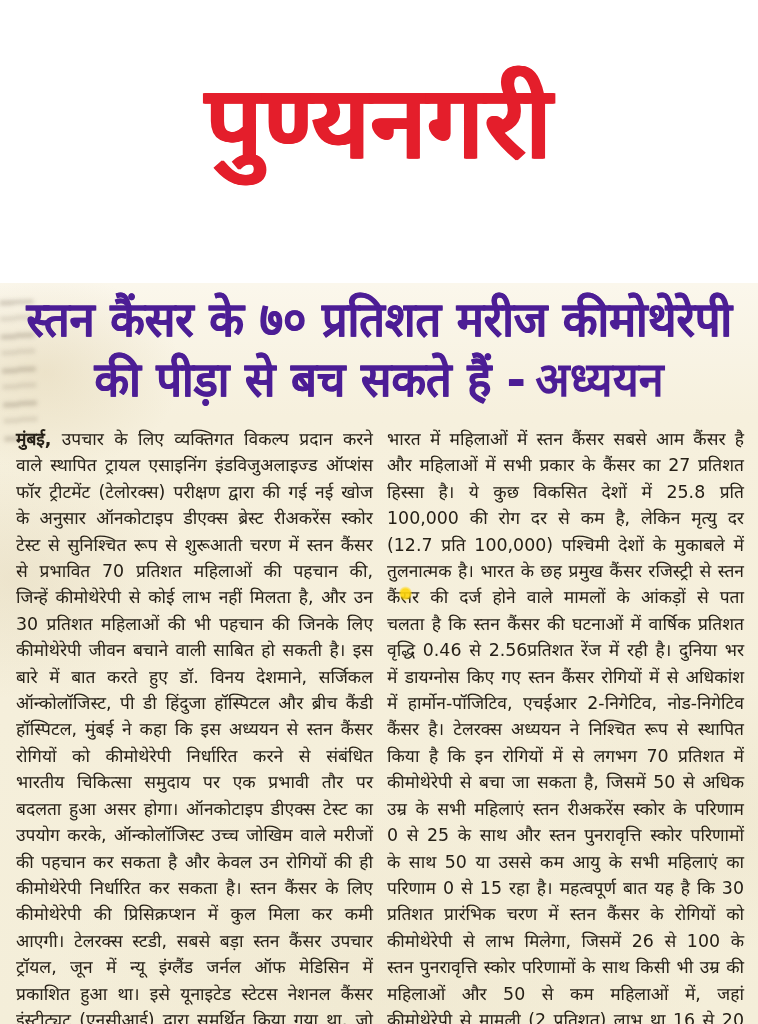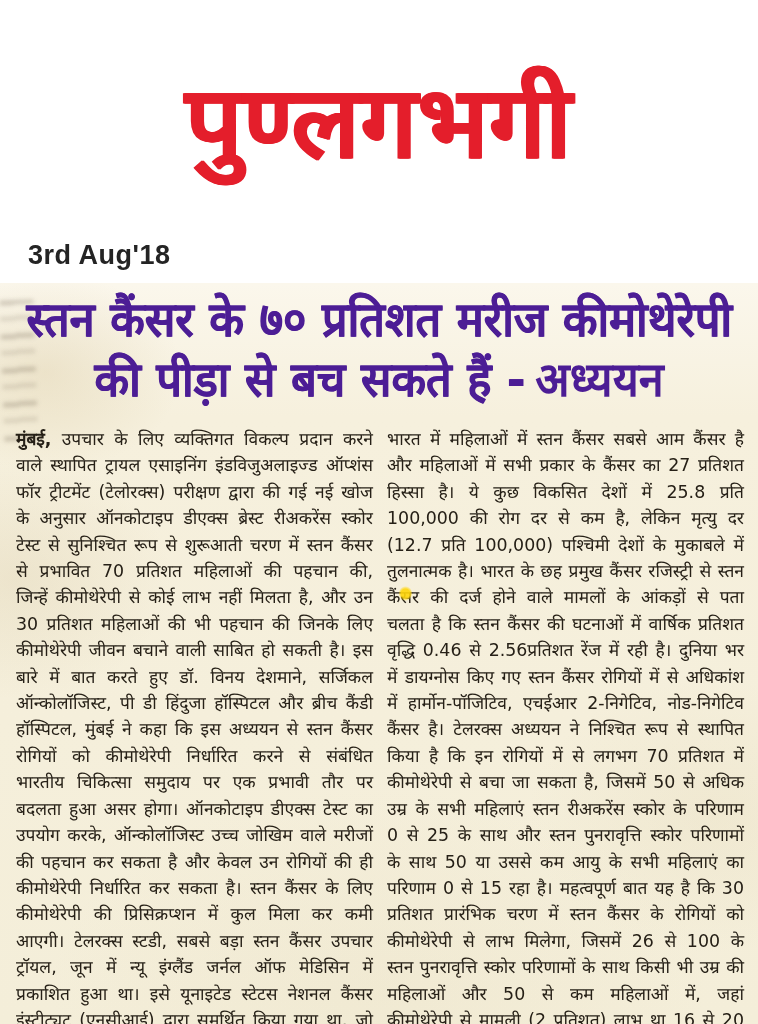--- a/index.html
+++ b/index.html
@@ -121,24 +121,23 @@
 </style>
 </head>
 <body>
 
 <div class="page">
 
   <div class="clipping-bg"></div>
   <div class="margin-smudge"></div>
 
   <div class="masthead">
-    <span class="masthead-title">पुण्लगभगी</span>
+    <span class="masthead-title">पुण्यनगरी</span>
   </div>
 
-  <div class="date">3rd Aug'18</div>
 
   <div class="headline">
     <div class="h-line1">स्तन कैंसर के ७० प्रतिशत मरीज कीमोथेरेपी</div>
     <div class="h-line2"><span>की पीड़ा से बच सकते हैं -</span><span class="h-suffix">अध्ययन</span></div>
   </div>
 
   <div class="columns">
 
     <div class="col-wrap">
       <p class="col"><span class="lead">मुंबई,</span> <span>उपचार के लिए व्यक्तिगत विकल्प प्रदान करने वाले स्थापित ट्रायल एसाइनिंग इंडविजुअलाइज्ड ऑप्शंस फॉर ट्रीटमेंट (टेलोरक्स) परीक्षण द्वारा की गई नई खोज के अनुसार ऑनकोटाइप डीएक्स ब्रेस्ट रीअकरेंस स्कोर टेस्ट से सुनिश्चित रूप से शुरूआती चरण में स्तन कैंसर से प्रभावित 70 प्रतिशत महिलाओं की पहचान की, जिन्हें कीमोथेरेपी से कोई लाभ नहीं मिलता है, और उन 30 प्रतिशत महिलाओं की भी पहचान की जिनके लिए कीमोथेरेपी जीवन बचाने वाली साबित हो सकती है। इस बारे में बात करते हुए डॉ. विनय देशमाने, सर्जिकल ऑन्कोलॉजिस्ट, पी डी हिंदुजा हॉस्पिटल और ब्रीच कैंडी हॉस्पिटल, मुंबई ने कहा कि इस अध्ययन से स्तन कैंसर रोगियों को कीमोथेरेपी निर्धारित करने से संबंधित भारतीय चिकित्सा समुदाय पर एक प्रभावी तौर पर बदलता हुआ असर होगा। ऑनकोटाइप डीएक्स टेस्ट का उपयोग करके, ऑन्कोलॉजिस्ट उच्च जोखिम वाले मरीजों की पहचान कर सकता है और केवल उन रोगियों की ही कीमोथेरेपी निर्धारित कर सकता है। स्तन कैंसर के लिए कीमोथेरेपी की प्रिसिक्रप्शन में कुल मिला कर कमी आएगी। टेलरक्स स्टडी, सबसे बड़ा स्तन कैंसर उपचार ट्रॉयल, जून में न्यू इंग्लैंड जर्नल ऑफ मेडिसिन में प्रकाशित हुआ था। इसे यूनाइटेड स्टेटस नेशनल कैंसर इंस्टीट्यूट (एनसीआई) द्वारा समर्थित किया गया था, जो नेशनल इंस्टीटयूटस ऑफ हेल्थ का हिस्सा था, और ईसीओजी-एसीआरआईएन कैंसर रिसर्च ग्रुप द्वारा डिजाइन और नेतृत्व प्रदान किया गया था।</span></p>

